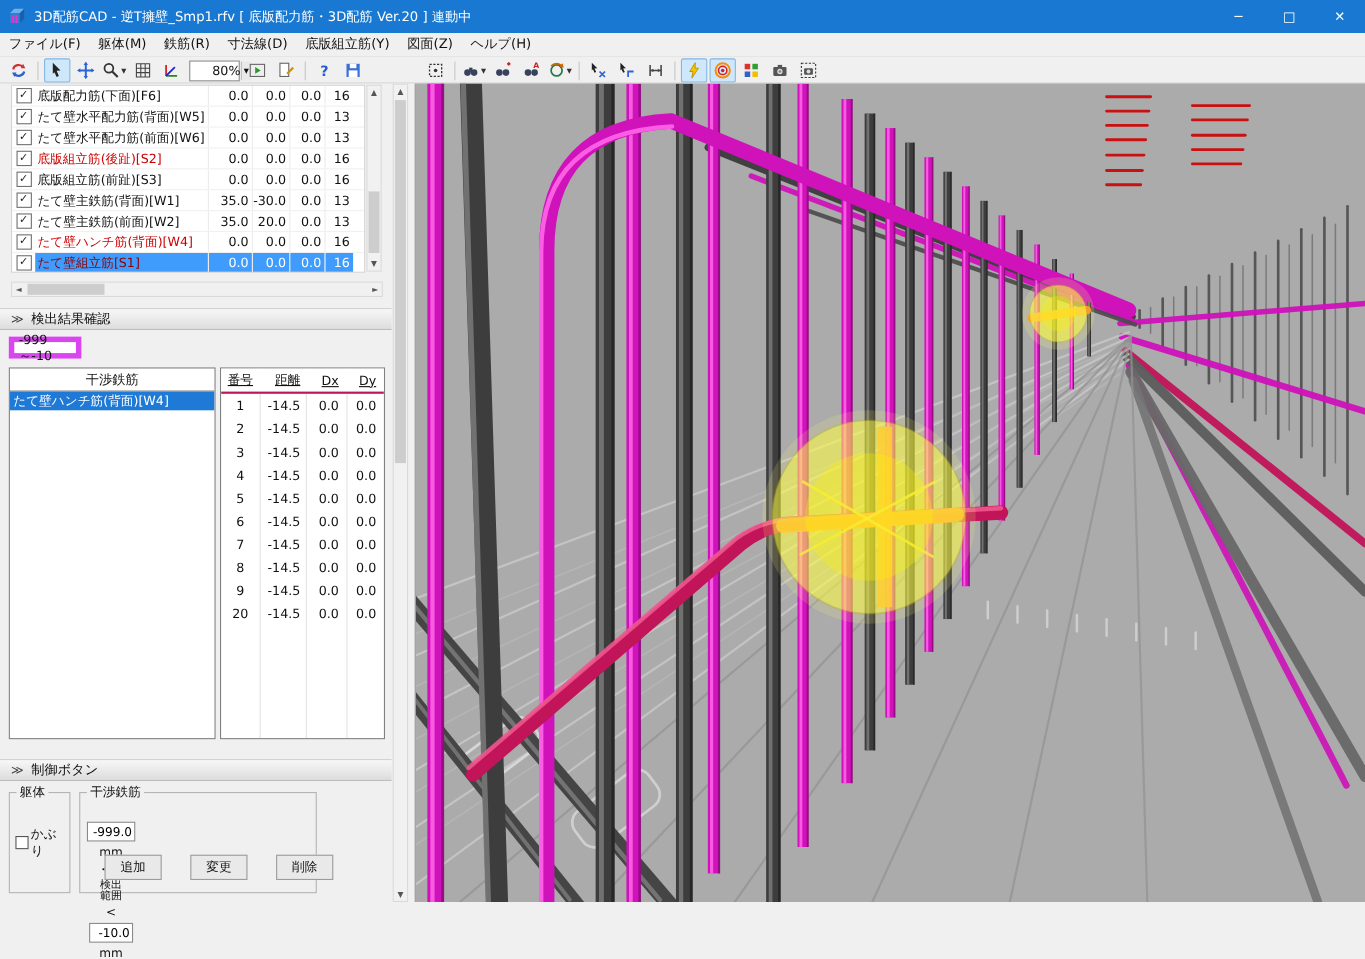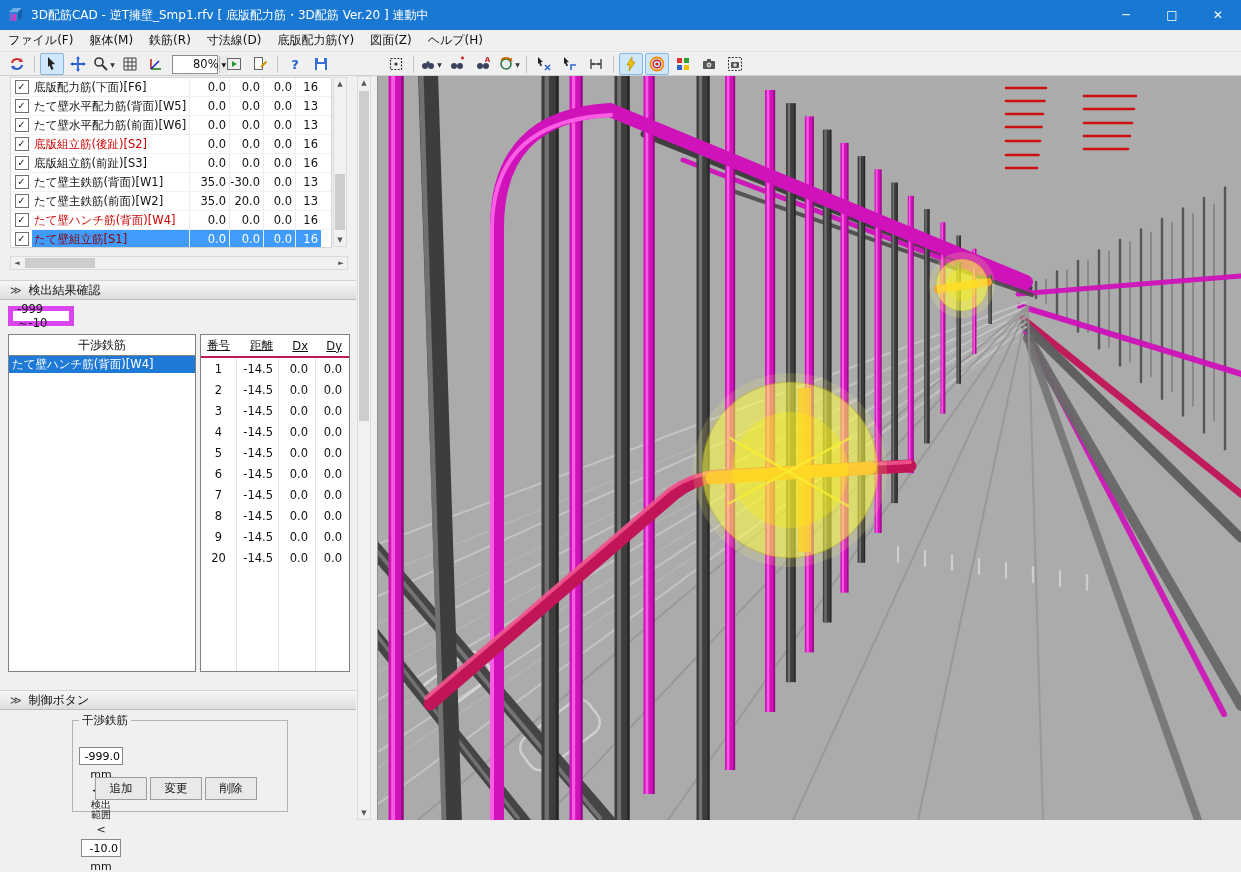--- a/index.html
+++ b/index.html
@@ -82,21 +82,21 @@
   .group-label{position:absolute;top:-8px;left:6px;background:#f0f0f0;padding:0 3px;font-size:11.5px;}
   #grp-body{left:8px;top:644px;width:56px;height:92px;}
   #grp-intf{left:72px;top:644px;width:216px;height:92px;}
   .cbrow{position:absolute;left:5px;top:30px;display:flex;align-items:center;font-size:11.5px;}
   .cbx{width:12px;height:12px;border:1px solid #555;background:#fff;margin-right:2px;box-sizing:border-box;}
   .intf-row1{position:absolute;left:6px;top:26px;display:flex;align-items:center;font-size:11px;gap:3px;flex-direction:column;}
   .numinput{width:44px;height:18px;border:1px solid #8a8a8a;font-size:11px;text-align:right;
             padding:0 2px;box-sizing:border-box;background:#fff;font-family:inherit;}
   .numinput.small{width:40px;}
   .rangelbl{font-size:10px;line-height:10px;text-align:center;}
-  .intf-row2{position:absolute;left:22px;top:56px;display:flex;gap:3px;}
+  .intf-row2{position:absolute;left:22px;top:56px;display:flex;gap:26px;}
   .btn{width:50px;height:21px;background:#e9e9e9;border:1px solid #9c9c9c;font-size:11.5px;
        display:flex;align-items:center;justify-content:center;}
   
   .vsplit{position:absolute;left:372px;top:76px;width:5px;height:744px;background:#f0f0f0;}
   .vborder{position:absolute;left:377px;top:76px;width:1px;height:744px;background:#8f8f8f;}
   .viewport{position:absolute;left:378px;top:76px;width:863px;height:744px;background:#ababab;overflow:hidden;}
   
   .bottombar{position:absolute;left:0;top:820px;width:100%;height:52px;background:#f0f0f0;
              border-top:1px solid #c6c6c6;box-sizing:border-box;}
   .comment-label{position:absolute;left:6px;top:5px;font-size:12px;}
@@ -122,21 +122,21 @@
       <div class="wbtn">□</div>
       <div class="wbtn close">✕</div>
     </div>
   </div>
 
   <div class="menubar" id="menu-items">
       <div class="menu-item">ファイル(F)</div>
       <div class="menu-item">躯体(M)</div>
       <div class="menu-item">鉄筋(R)</div>
       <div class="menu-item">寸法線(D)</div>
-      <div class="menu-item">底版配力筋(Y)</div>
+      <div class="menu-item">底版組立筋(Y)</div>
       <div class="menu-item">図面(Z)</div>
       <div class="menu-item">ヘルプ(H)</div>
     </div>
 
   <div class="toolbar">
     <div class="tgroup" id="tb-left">
         <div class="tbtn">
           <svg width="16" height="16" viewBox="0 0 16 16">
             <path d="M3 7a5 4.5 0 0 1 9-2" stroke="#d03030" stroke-width="2" fill="none"></path>
             <path d="M13 9a5 4.5 0 0 1-9 2" stroke="#3060c8" stroke-width="2" fill="none"></path>
@@ -498,20 +498,27 @@
             <div class="res-c w4">0.0</div>
           </div>
         </div>
     </div>
 
     <div class="sechdr" style="top:614px;">
       <span class="chev">≫</span>
       <span>制御ボタン</span>
     </div>
 
+    <div class="group" id="grp-body">
+      <span class="group-label">躯体</span>
+      <div class="cbrow">
+        <span class="cbx"></span>
+        <span>かぶり</span>
+      </div>
+    </div>
 
     <div class="group" id="grp-intf">
       <span class="group-label">干渉鉄筋</span>
       <div class="intf-row1">
         <input class="numinput" value="-999.0" style="">
         <span>mm</span>
         <span>&lt;=</span>
         <span class="rangelbl">
           <span>検出</span><br>
           <span>範囲</span>

